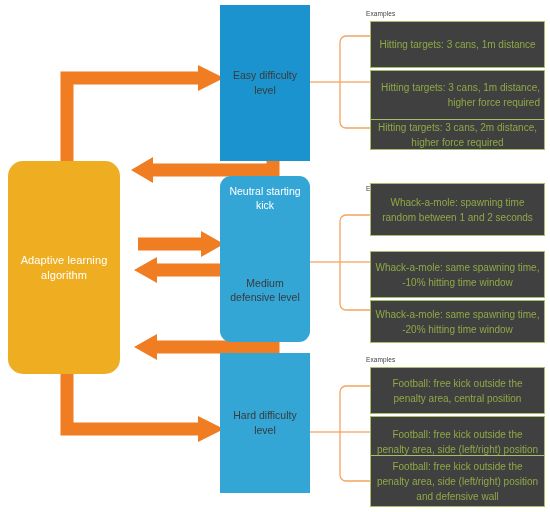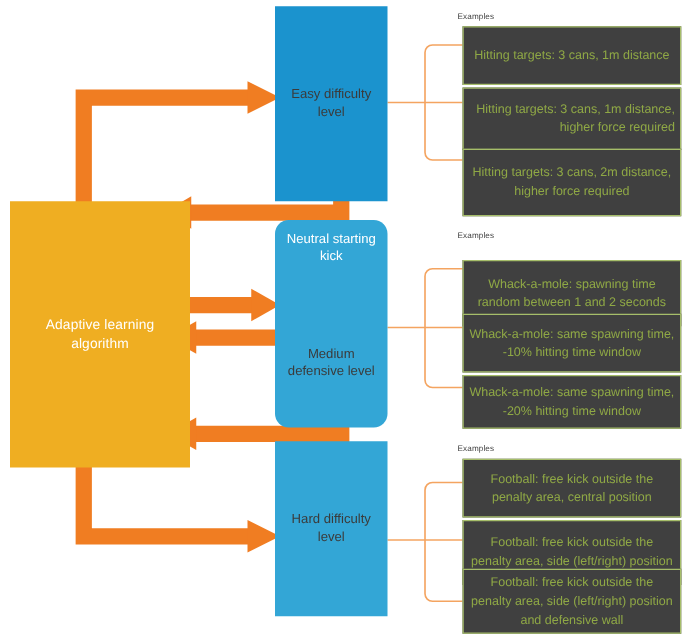--- a/index.html
+++ b/index.html
@@ -18,26 +18,27 @@
     display:flex;
     flex-direction:column;
     align-items:center;
     justify-content:center;
     text-align:center;
     box-sizing:border-box;
   }
 
   
   #algo-box{
-    left:8px;top:161px;width:144px;height:213px;
+    left:8px;top:161px;width:112px;height:213px;
     background:#EFAE22;
     color:#ffffff;
     font-size:11px;
     line-height:15px;
     letter-spacing:.1px;
+    border-radius:15px;
   }
 
   
   #easy-box{
     left:220px;top:5px;width:90px;height:156px;
     background:#1B93CE;
     color:#3b3b3b;
     font-size:10.5px;
     line-height:15px;
   }
@@ -172,26 +173,26 @@
     <span>level</span>
   </div>
 
   <div class="examples-title" style="left:366px;top:10px;">Examples</div>
   <div class="ex-box" style="top:21px;height:47px;">
     <span>Hitting targets: 3 cans, 1m distance</span>
   </div>
   <div class="ex-box" style="top:70px;height:50px;text-align:right;">
     <span>Hitting targets: 3 cans, 1m distance, higher force required</span>
   </div>
-  <div class="ex-box" style="top:119px;height:54px;">
+  <div class="ex-box" style="top:119px;height:31px;">
     <span>Hitting targets: 3 cans, 2m distance, higher force required</span>
   </div>
 
   <div class="examples-title" style="left:366px;top:185px;">Examples</div>
-  <div class="ex-box" style="top:208px;height:53px;">
+  <div class="ex-box" style="top:183px;height:53px;">
     <span>Whack-a-mole: spawning time random between 1 and 2 seconds</span>
   </div>
   <div class="ex-box" style="top:251px;height:47px;">
     <span>Whack-a-mole: same spawning time,  -10% hitting time window</span>
   </div>
   <div class="ex-box" style="top:300px;height:43px;">
     <span>Whack-a-mole: same spawning time, -20% hitting time window</span>
   </div>
 
   <div class="examples-title" style="left:366px;top:356px;">Examples</div>

